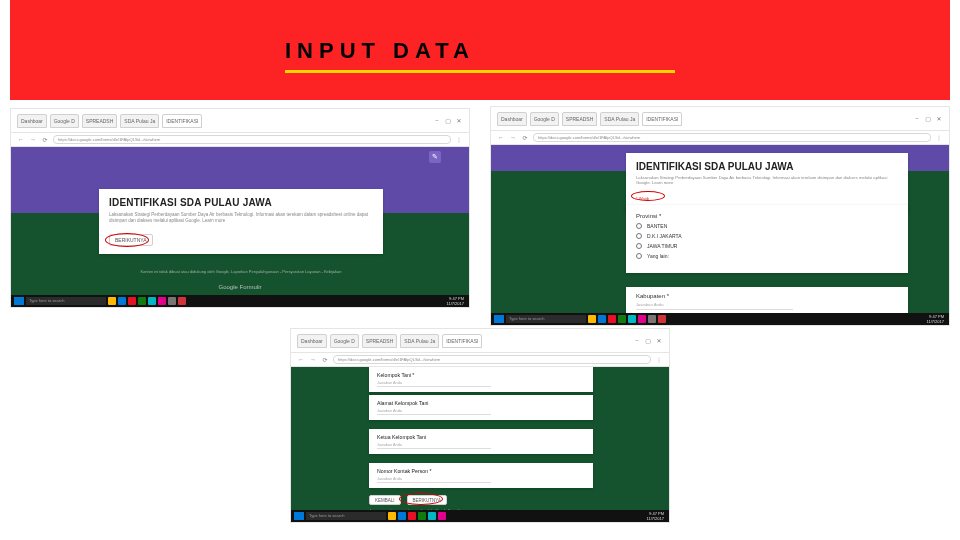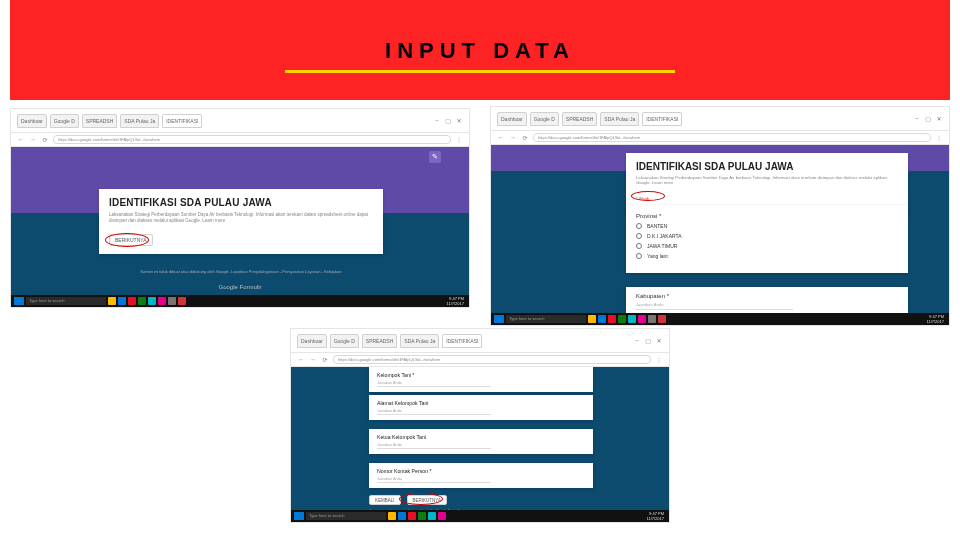--- a/index.html
+++ b/index.html
@@ -1,21 +1,21 @@
 <!DOCTYPE html>
 <html><head>
 <meta charset="utf-8">
 <style>
   *{box-sizing:border-box;margin:0;padding:0}
   body{width:960px;height:540px;background:#fff;font-family:Arial,Helvetica,sans-serif;position:relative;overflow:hidden}
   .banner{position:absolute;top:0;left:10px;width:940px;height:100px;background:#fd2224}
-  .banner-inner{position:absolute;left:275px;top:38px;width:390px;text-align:center}
+  .banner-inner{position:absolute;left:275px;top:38px;width:390px;}
   .banner-title{font-size:22px;font-weight:bold;letter-spacing:6px;color:#000;padding-bottom:6px;border-bottom:3px solid #ffd400;display:inline-block;width:100%}
   .shots{position:absolute;top:108px;left:10px;width:940px}
-  .shot{position:absolute;border:1px solid #e5e5e5;background:#0c4a6e}
+  .shot{position:absolute;border:1px solid #e5e5e5;background:#14532d}
   .s1{left:0;top:0;width:460px;height:200px}
   .s2{left:480;top:-2px;width:460px;height:220px}
   
   .s2{left:480px}
   .s3{left:280px;top:220px;width:380px;height:195px}
 
   
   .chrome{height:24px;background:#fff;border-bottom:1px solid #e5e5e5;display:flex;align-items:center;padding:0 6px;gap:3px}
   .tab{height:14px;border:1px solid #d0d0d0;border-radius:2px 2px 0 0;font-size:5px;line-height:13px;padding:0 3px;color:#666;background:#f2f2f2}
   .tab.active{background:#fff}

